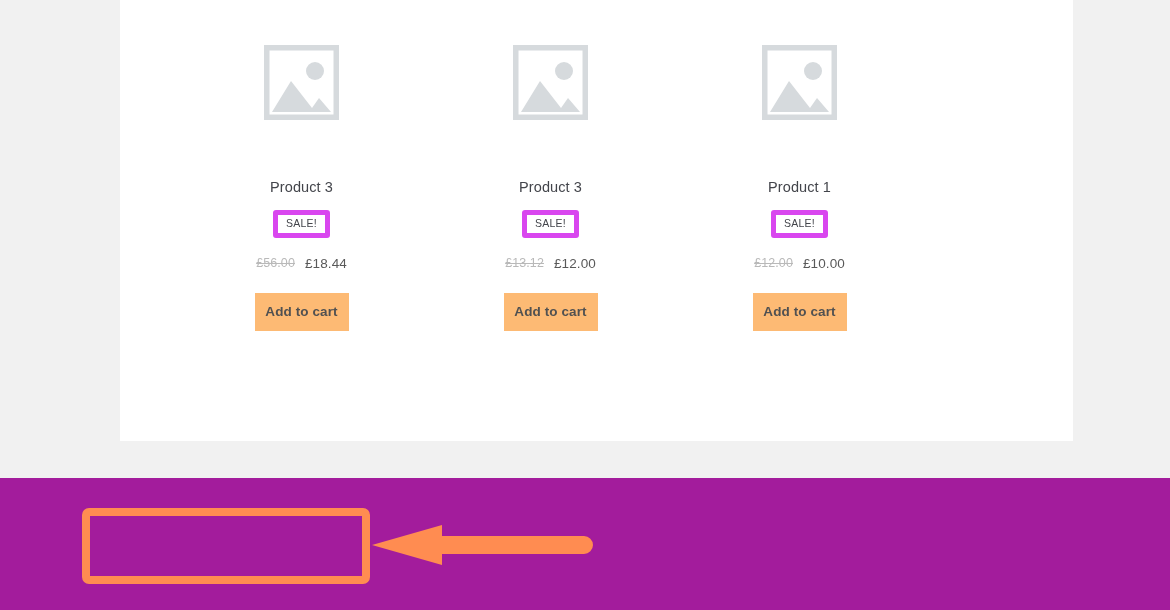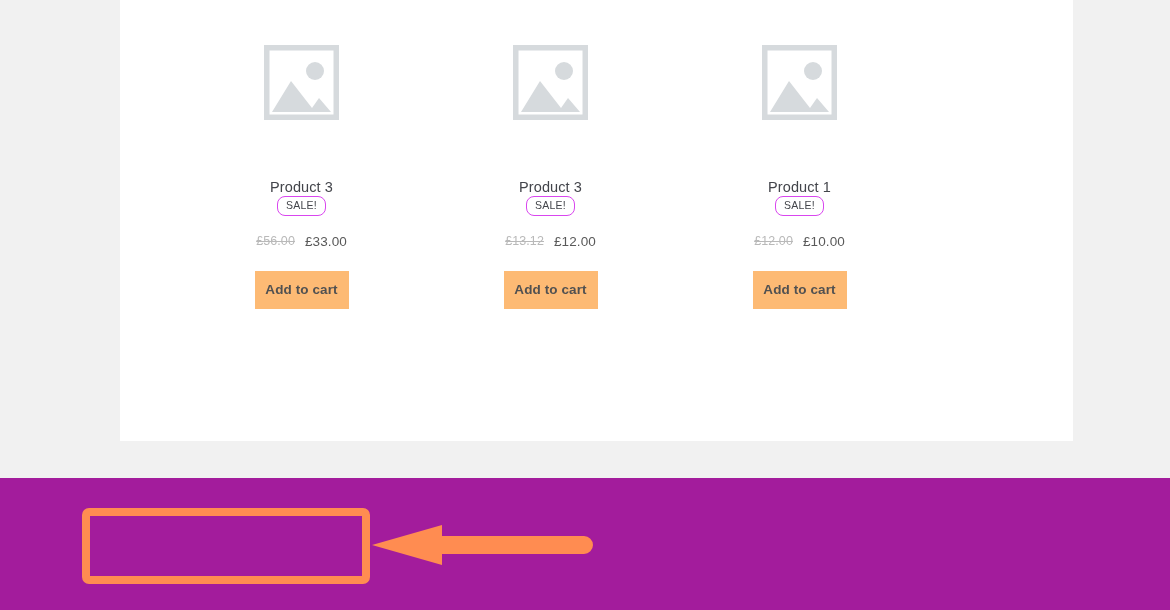--- a/index.html
+++ b/index.html
@@ -68,23 +68,24 @@
   .product-title {
     margin-top: 58px;
     font-size: 14.5px;
     line-height: 18px;
     color: #43454b;
     font-weight: 400;
     letter-spacing: 0.1px;
   }
 
   .sale-badge {
+    margin-top: 14px;
     display: inline-block;
-    border: 1px solid #d946ef;
-    border-radius: 8px;
+    border: 5px solid #d946ef;
+    border-radius: 3px;
     padding: 3px 8px 4px 8px;
     font-size: 10.5px;
     line-height: 11px;
     color: #43454b;
     letter-spacing: 0.2px;
     background: #ffffff;
   }
 
   .price-row {
     margin-top: 18px;
@@ -179,21 +180,21 @@
           <svg class="product-thumb" viewBox="0 0 75 75">
             <rect x="2" y="2" width="71" height="71" fill="none" stroke="#d6dadd" stroke-width="7"></rect>
             <circle cx="51" cy="26" r="9" fill="#d6dadd"></circle>
             <path d="M8 67 L27 36 L48 63 L55 53 L67 67 Z" fill="#d6dadd"></path>
           </svg>
         </a>
         <div class="product-title">Product 3</div>
         <div class="sale-badge">SALE!</div>
         <div class="price-row">
           <span class="price-old">£56.00</span>
-          <span class="price-new">£33.00</span>
+          <span class="price-new">£18.44</span>
         </div>
         <button class="add-to-cart">Add to cart</button>
       </div>
 
       <div class="product">
         <a class="product-thumb-wrap">
           <svg class="product-thumb" viewBox="0 0 75 75">
             <rect x="2" y="2" width="71" height="71" fill="none" stroke="#d6dadd" stroke-width="7"></rect>
             <circle cx="51" cy="26" r="9" fill="#d6dadd"></circle>
             <path d="M8 67 L27 36 L48 63 L55 53 L67 67 Z" fill="#d6dadd"></path>

